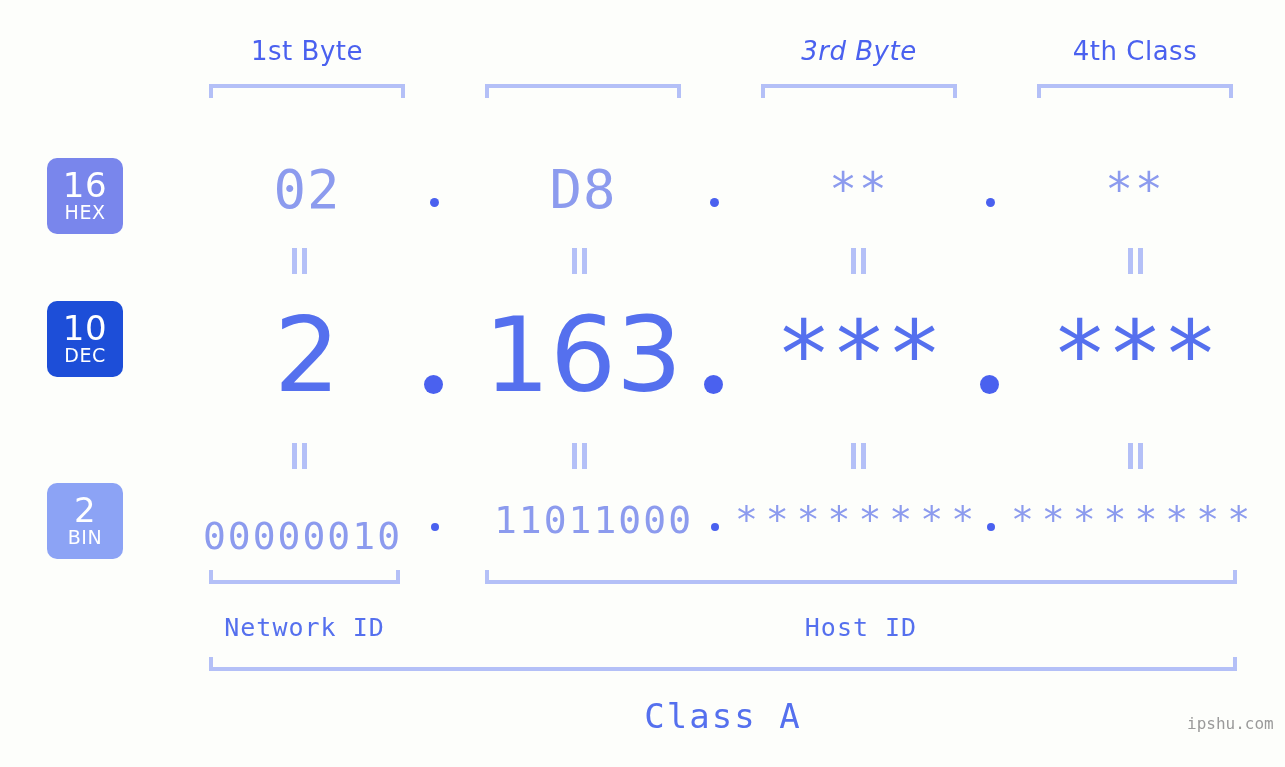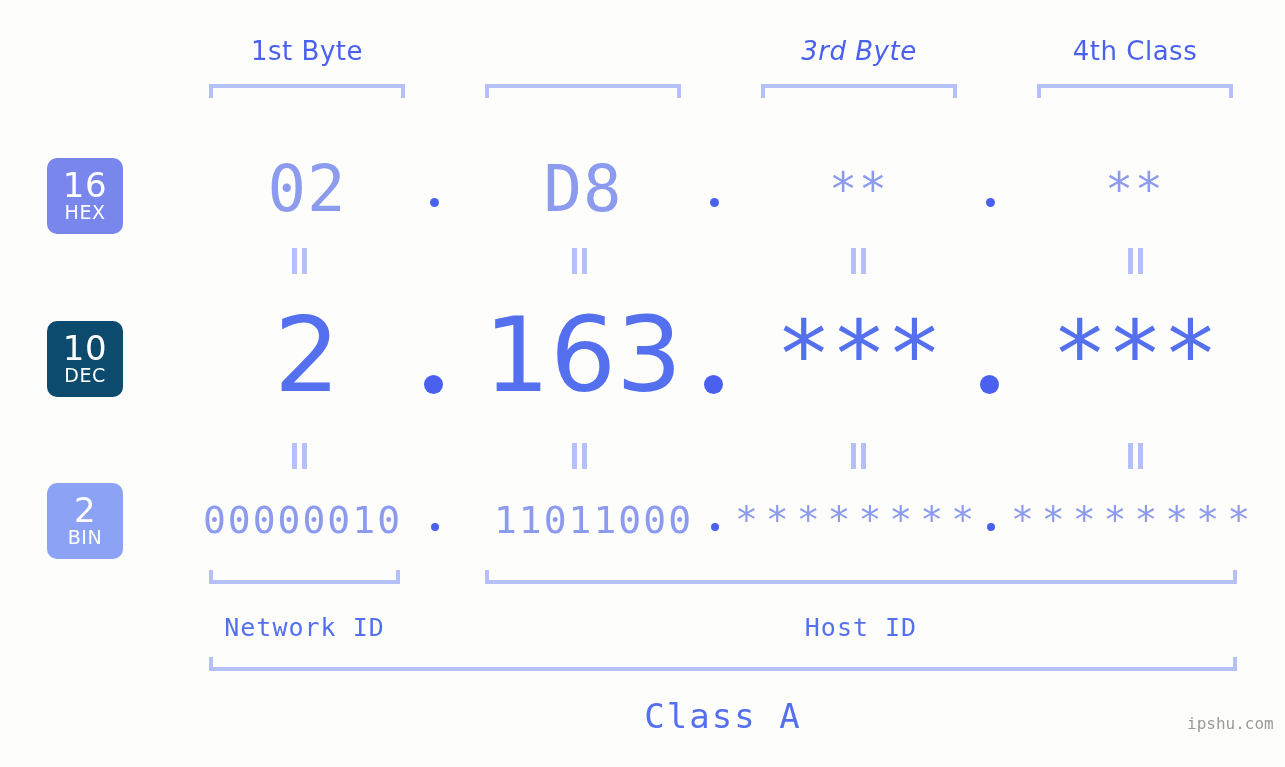--- a/index.html
+++ b/index.html
@@ -76,21 +76,21 @@
   .badge .lbl {
     font-size: 19px;
     line-height: 22px;
     font-weight: 400;
     letter-spacing: 0.5px;
   }
 
   
   .hex-val {
     font-family: "DejaVu Sans Mono", monospace;
-    font-size: 64px;
+    font-size: 54px;
     color: #8c9bee;
     letter-spacing: 1px;
   }
   .hex-star {
     font-family: "DejaVu Sans Mono", monospace;
     font-size: 46px;
     color: #8c9bee;
     letter-spacing: 2px;
   }
   .dec-val {
@@ -205,21 +205,21 @@
     </div>
   <div class="abs eq" style="left:851px; top:248px;">
       <i></i>
       <i></i>
     </div>
   <div class="abs eq" style="left:1128px; top:248px;">
       <i></i>
       <i></i>
     </div>
 
-  <div class="abs badge" style="top:321px; background:#0c4a6e;">
+  <div class="abs badge" style="top:301px; background:#1d4ed8;">
     <span class="num">10</span>
     <span class="lbl">DEC</span>
   </div>
 
   <div class="abs ctr dec-val" style="left:209px; top:295px; width:196px; height:120px;">2</div>
   <div class="abs dot dot-dec" style="left:424px; top:375px;"></div>
 
   <div class="abs ctr dec-val" style="left:485px; top:295px; width:196px; height:120px;">163</div>
   <div class="abs dot dot-dec" style="left:704px; top:375px;"></div>
 
@@ -243,21 +243,21 @@
   <div class="abs eq" style="left:1128px; top:443px;">
       <i></i>
       <i></i>
     </div>
 
   <div class="abs badge" style="top:483px; background:#8ca3f5;">
     <span class="num">2</span>
     <span class="lbl">BIN</span>
   </div>
 
-  <div class="abs ctr bin-val" style="left:200px; top:492px; width:205px; height:56px;">00000010</div>
+  <div class="abs ctr bin-val" style="left:200px; top:508px; width:205px; height:56px;">00000010</div>
   <div class="abs dot dot-bin" style="left:431px; top:523px;"></div>
 
   <div class="abs ctr bin-val" style="left:491px; top:492px; width:205px; height:56px;">11011000</div>
   <div class="abs dot dot-bin" style="left:711px; top:523px;"></div>
 
   <div class="abs ctr bin-star" style="left:756px; top:492px; width:205px; height:56px;">********</div>
   <div class="abs dot dot-bin" style="left:987px; top:523px;"></div>
 
   <div class="abs ctr bin-star" style="left:1032px; top:492px; width:205px; height:56px;">********</div>
 

